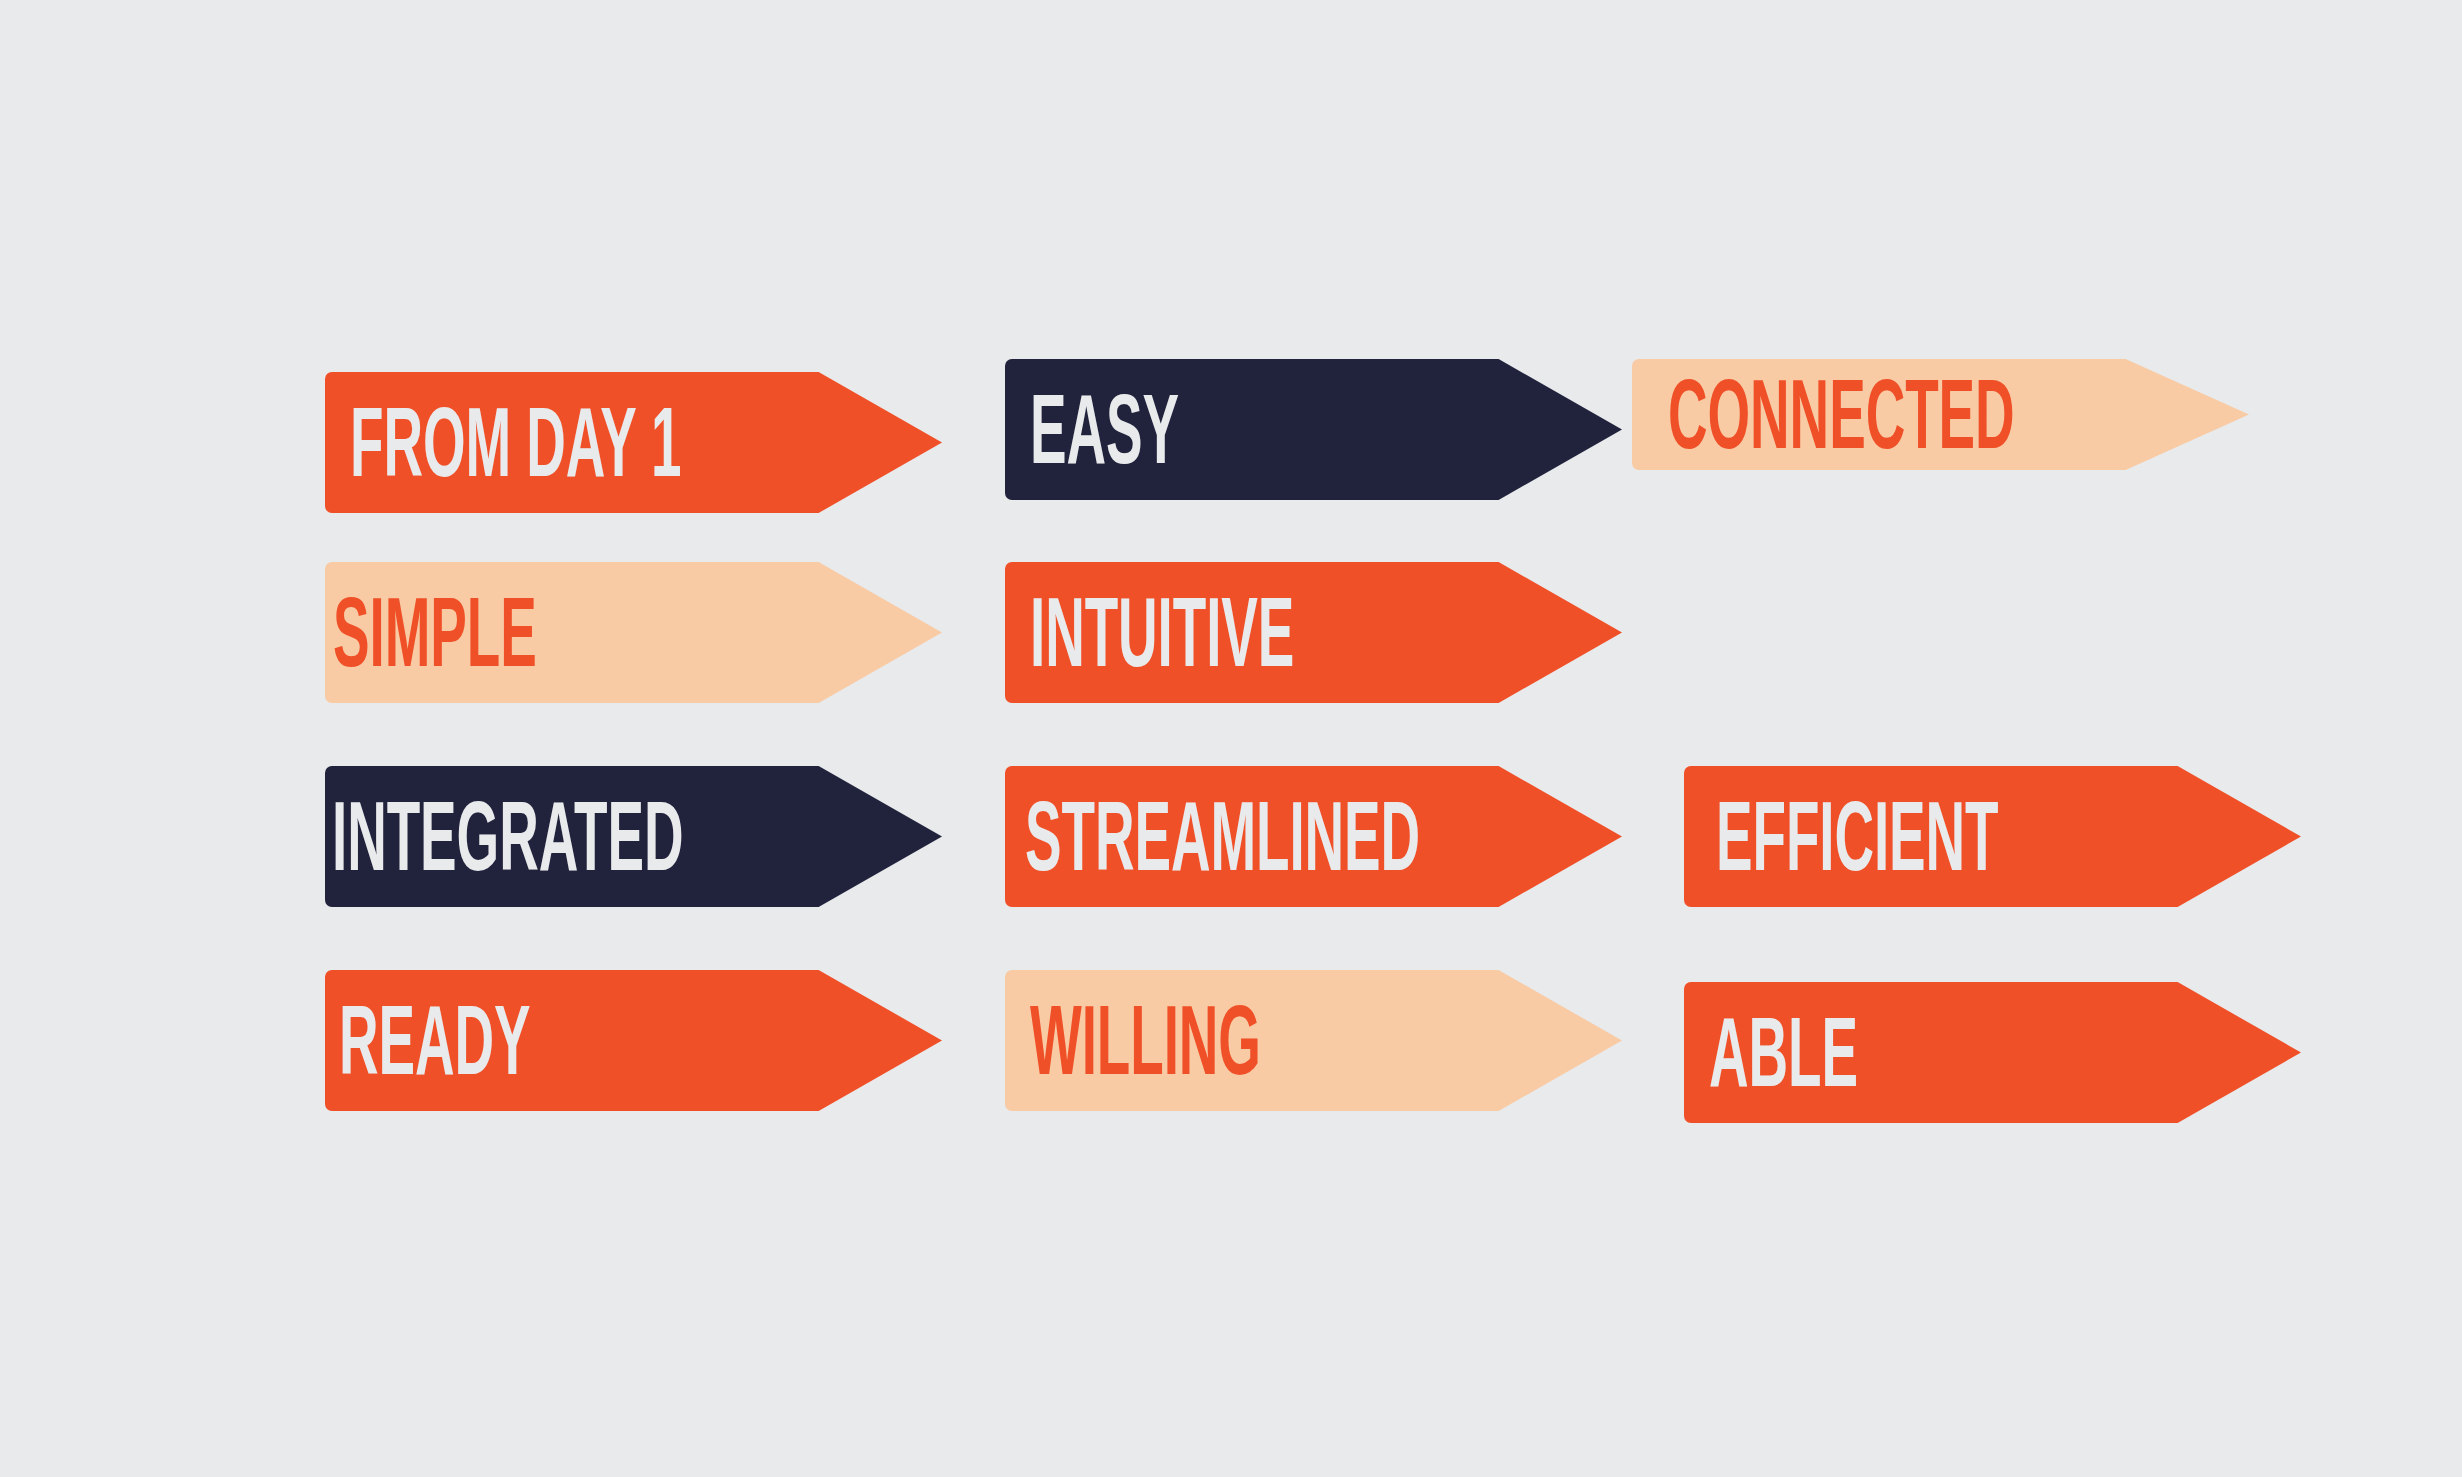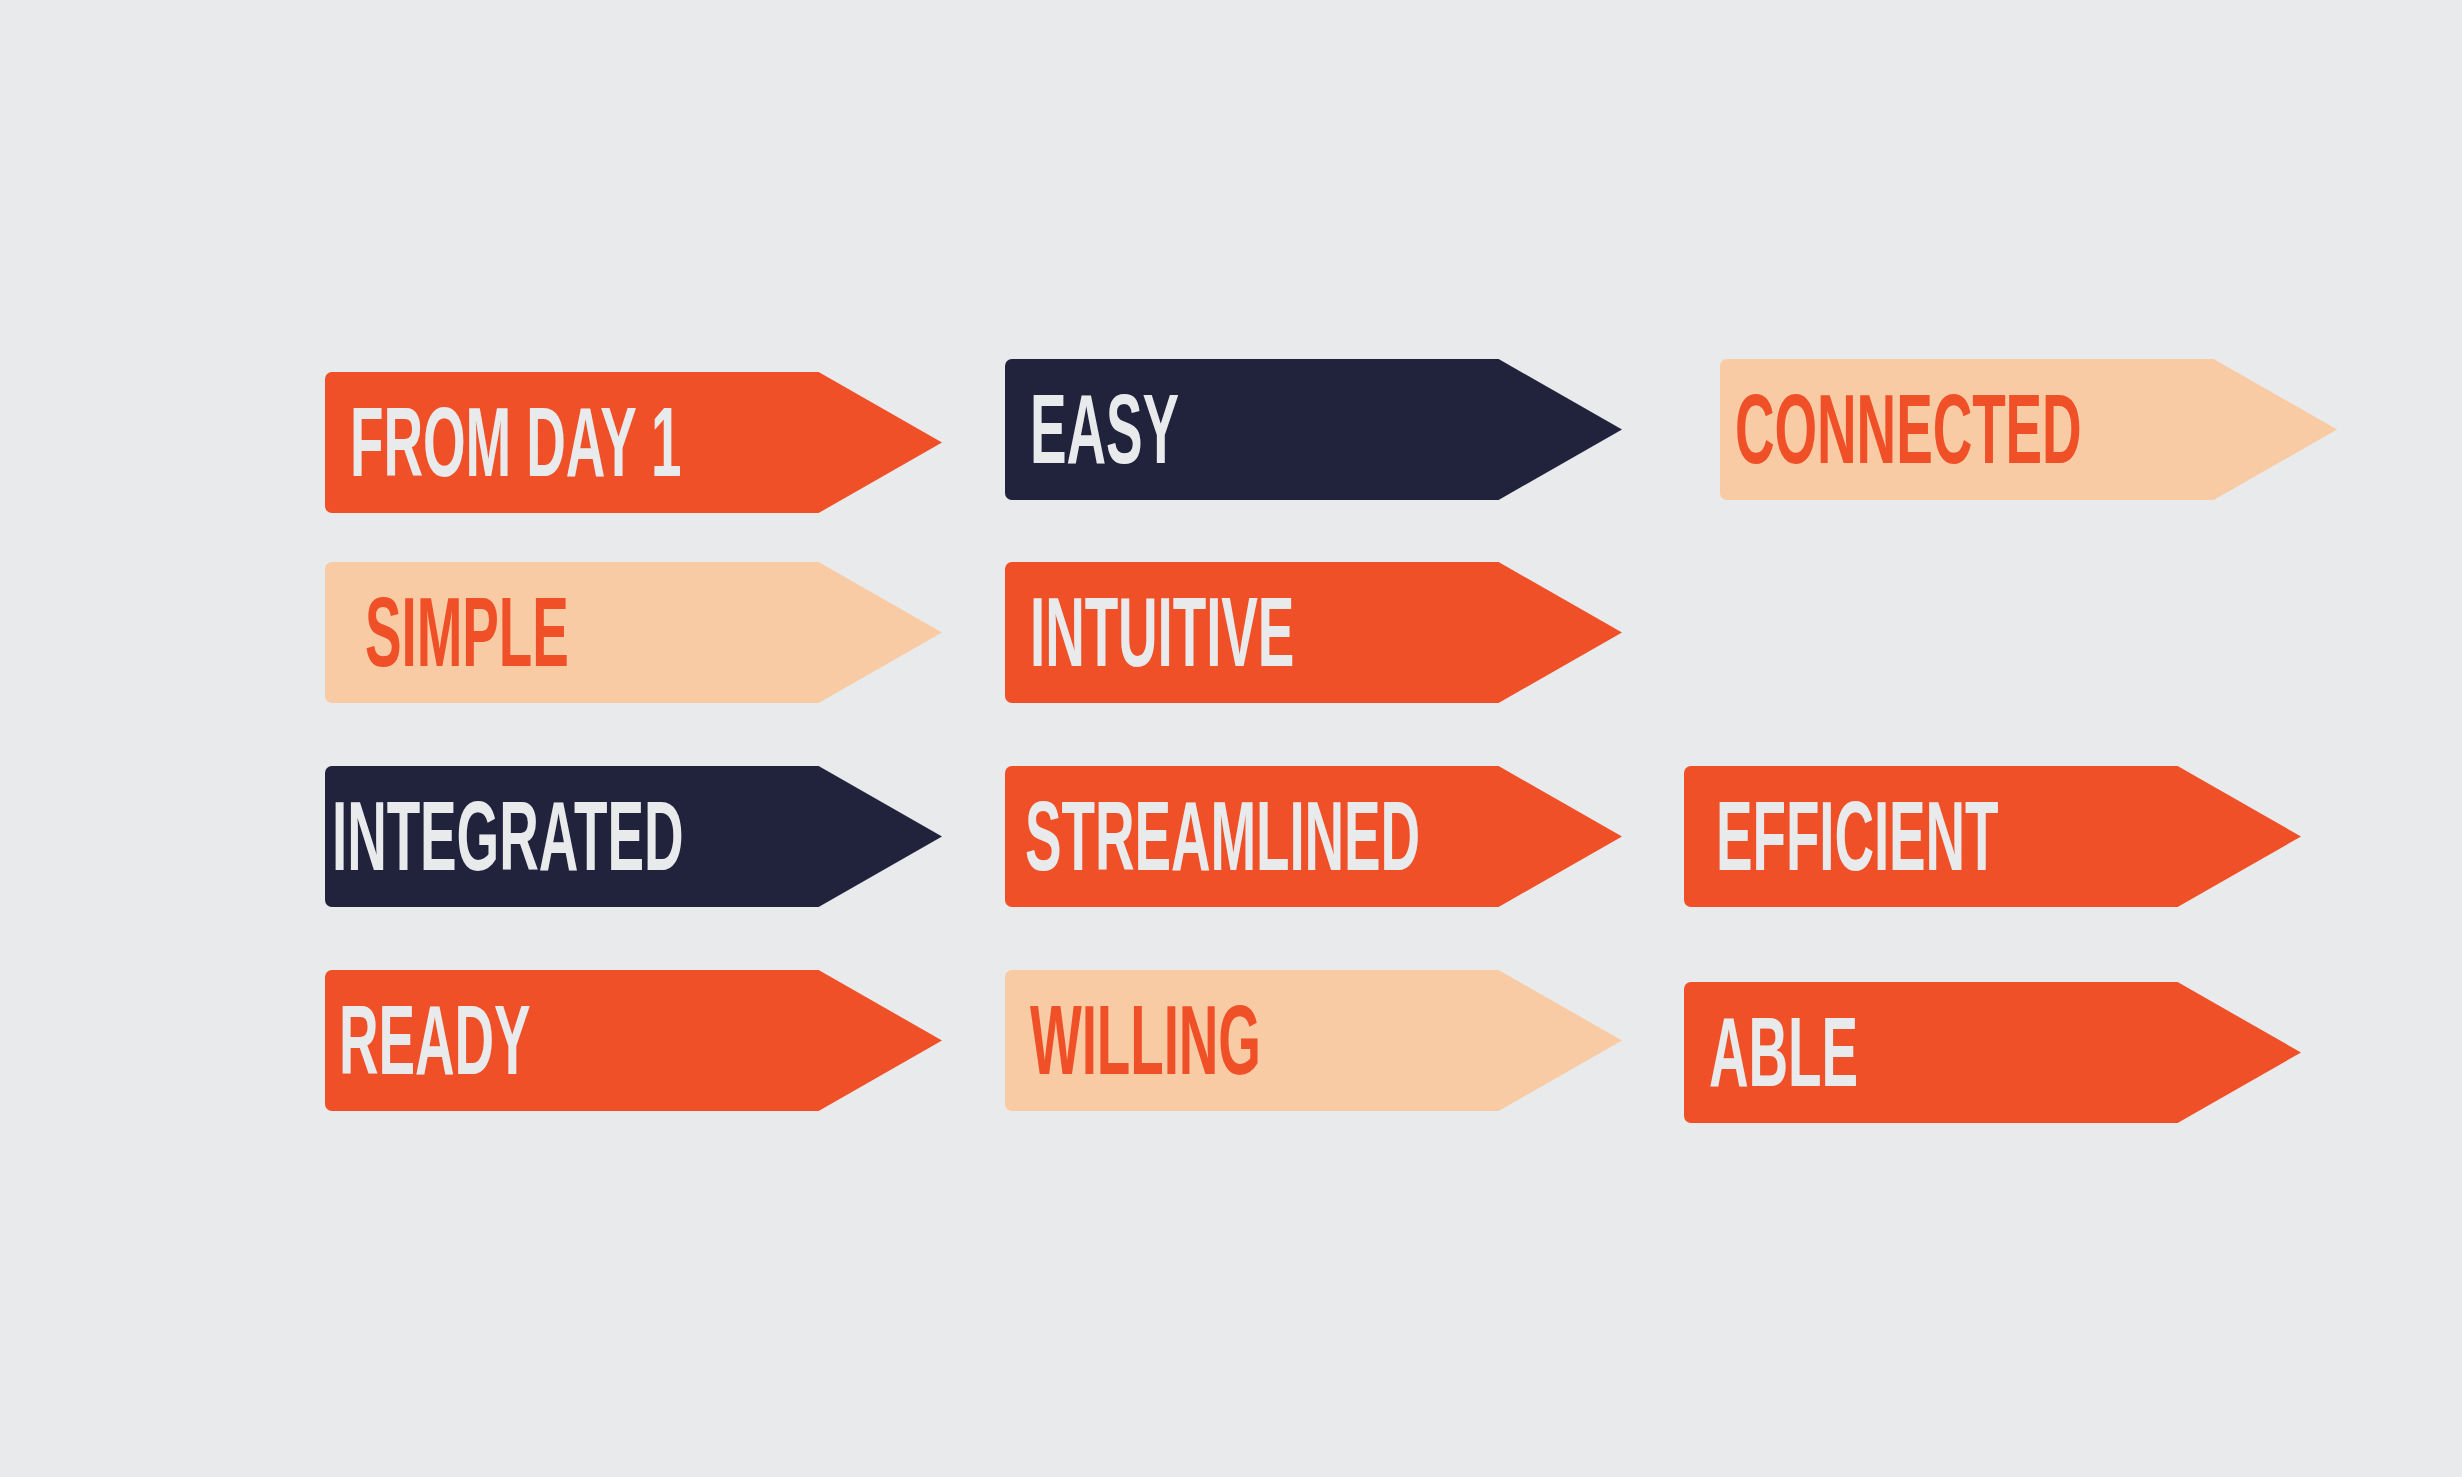--- a/index.html
+++ b/index.html
@@ -56,25 +56,25 @@
 
 <div id="board" style="width: 2627px; height: 1477px;">
     <div class="tag v-orange" style="left: 325px; top: 372px; width: 617px; height: 141px; padding-left: 24.6px;">
       <div class="tag-shape" style="background: rgb(240, 80, 40);"></div>
       <span class="tag-label" style="color: rgb(233, 234, 236); font-size: 98px;">FROM DAY 1</span>
     </div>
     <div class="tag v-navy" style="left: 1005px; top: 359px; width: 617px; height: 141px; padding-left: 24.6px;">
       <div class="tag-shape" style="background: rgb(33, 34, 60);"></div>
       <span class="tag-label" style="color: rgb(233, 234, 236); font-size: 98px;">EASY</span>
     </div>
-    <div class="tag v-peach" style="left: 1720px; top: 359px; width: 617px; height: 141px; padding-left: 15px;">
+    <div class="tag v-peach" style="left: 1632px; top: 359px; width: 617px; height: 111px; padding-left: 36px;">
       <div class="tag-shape" style="background: rgb(248, 203, 165);"></div>
       <span class="tag-label" style="color: rgb(240, 80, 40); font-size: 98px;">CONNECTED</span>
     </div>
-    <div class="tag v-peach" style="left: 325px; top: 562px; width: 617px; height: 141px; padding-left: 40px;">
+    <div class="tag v-peach" style="left: 325px; top: 562px; width: 617px; height: 141px; padding-left: 8px;">
       <div class="tag-shape" style="background: rgb(248, 203, 165);"></div>
       <span class="tag-label" style="color: rgb(240, 80, 40); font-size: 98px;">SIMPLE</span>
     </div>
     <div class="tag v-orange" style="left: 1005px; top: 562px; width: 617px; height: 141px; padding-left: 24.6px;">
       <div class="tag-shape" style="background: rgb(240, 80, 40);"></div>
       <span class="tag-label" style="color: rgb(233, 234, 236); font-size: 98px;">INTUITIVE</span>
     </div>
     <div class="tag v-navy" style="left: 325px; top: 766px; width: 617px; height: 141px; padding-left: 7px;">
       <div class="tag-shape" style="background: rgb(33, 34, 60);"></div>
       <span class="tag-label" style="color: rgb(233, 234, 236); font-size: 98px;">INTEGRATED</span>

